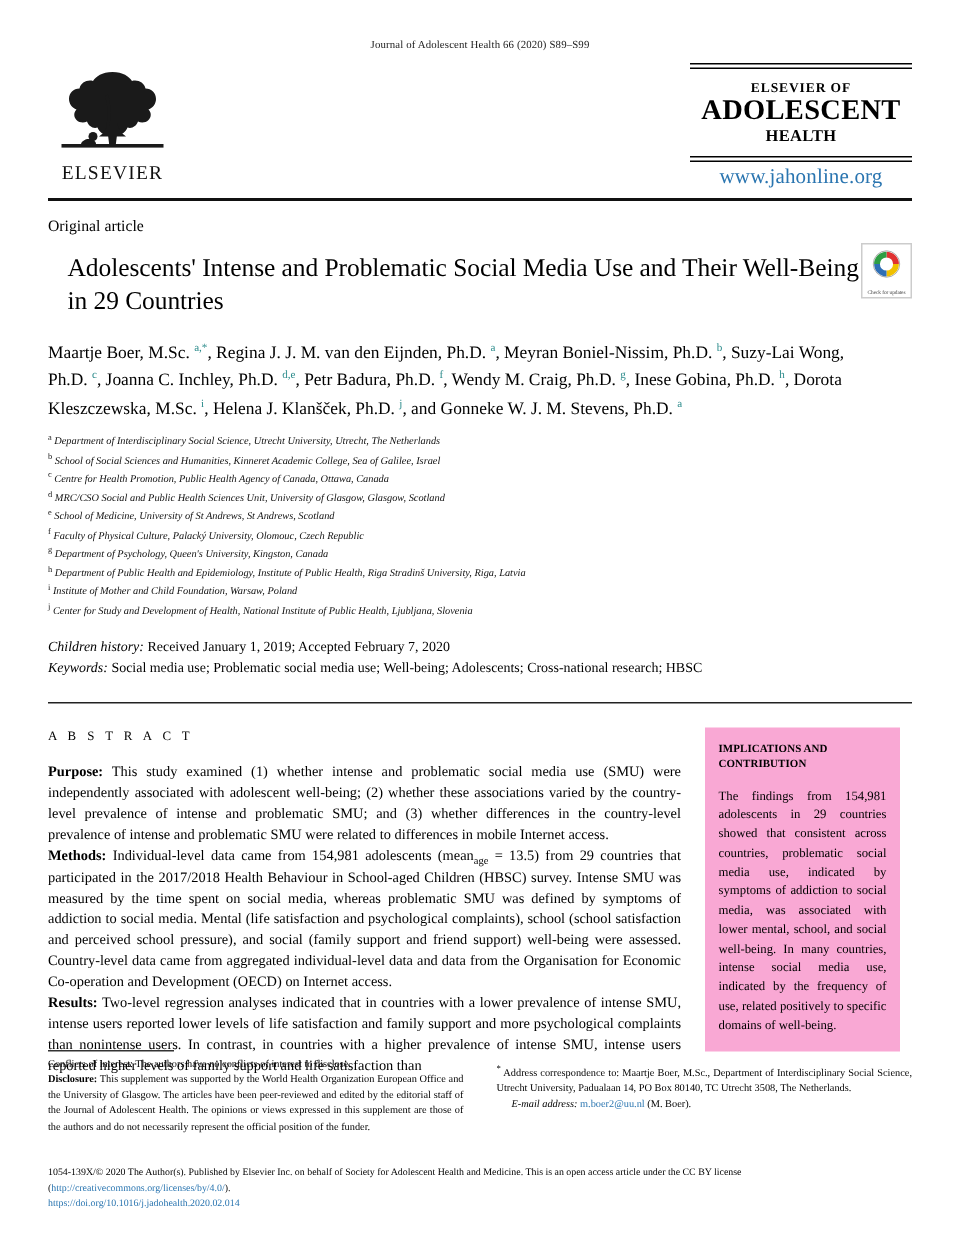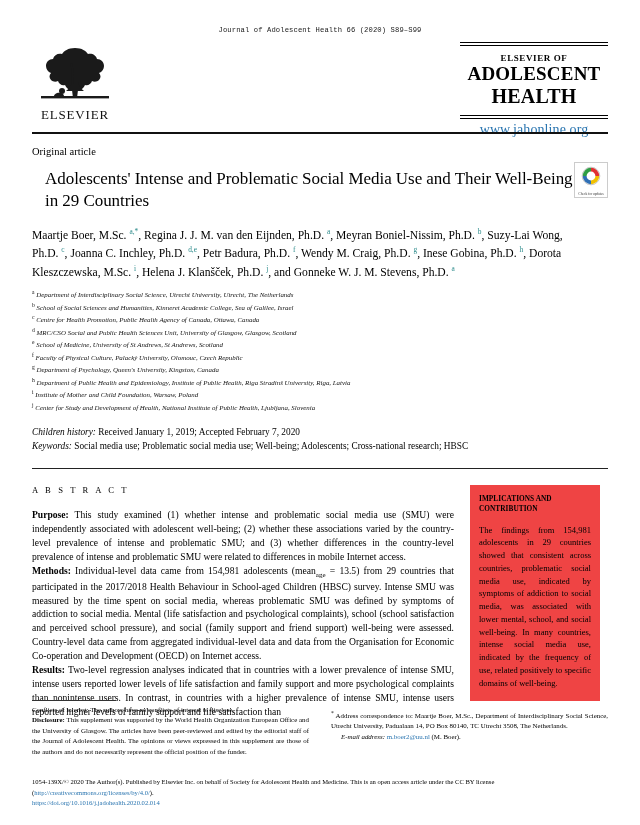--- a/index.html
+++ b/index.html
@@ -23,21 +23,20 @@
     padding: 0 32px;
   }
 
   
   .running-head {
     text-align: center;
     font-size: 7.2px;
     letter-spacing: .1px;
     padding-top: 26px;
     color: #1a1a1a;
-    font-family: Liberation Mono, monospace;
   }
 
   
   .masthead {
     position: relative;
     height: 88px;
     margin-top: 8px;
   }
   .elsevier-logo {
     position: absolute;
@@ -81,21 +80,21 @@
     font-variant: small-caps;
     font-weight: 600;
   }
   .jl-line2 {
     font-size: 19px;
     font-weight: 700;
     letter-spacing: .2px;
     line-height: 1.18;
   }
   .jl-line3 {
-    font-size: 20px;
+    font-size: 11px;
     font-weight: 700;
     letter-spacing: .2px;
     line-height: 1.18;
   }
   .jl-url {
     font-size: 14px;
     color: #2a75b0;
     letter-spacing: .1px;
   }
   .masthead-bottom-rule {
@@ -187,21 +186,21 @@
     font-size: 9.6px;
     line-height: 1.45;
     text-align: justify;
   }
   .abstract-body b { font-weight: 700; }
   .abstract-body sub { font-size: 7px; }
   .abstract-p { margin: 0; }
 
   .implications-box {
     width: 130px;
-    background: #ef4444;
+    background: #f9a8d4;
     padding: 9px 9px 12px 9px;
     box-sizing: border-box;
     align-self: flex-start;
   }
   .implications-title {
     font-size: 7.3px;
     font-weight: 700;
     line-height: 1.35;
     letter-spacing: .05px;
     margin-bottom: 10px;

